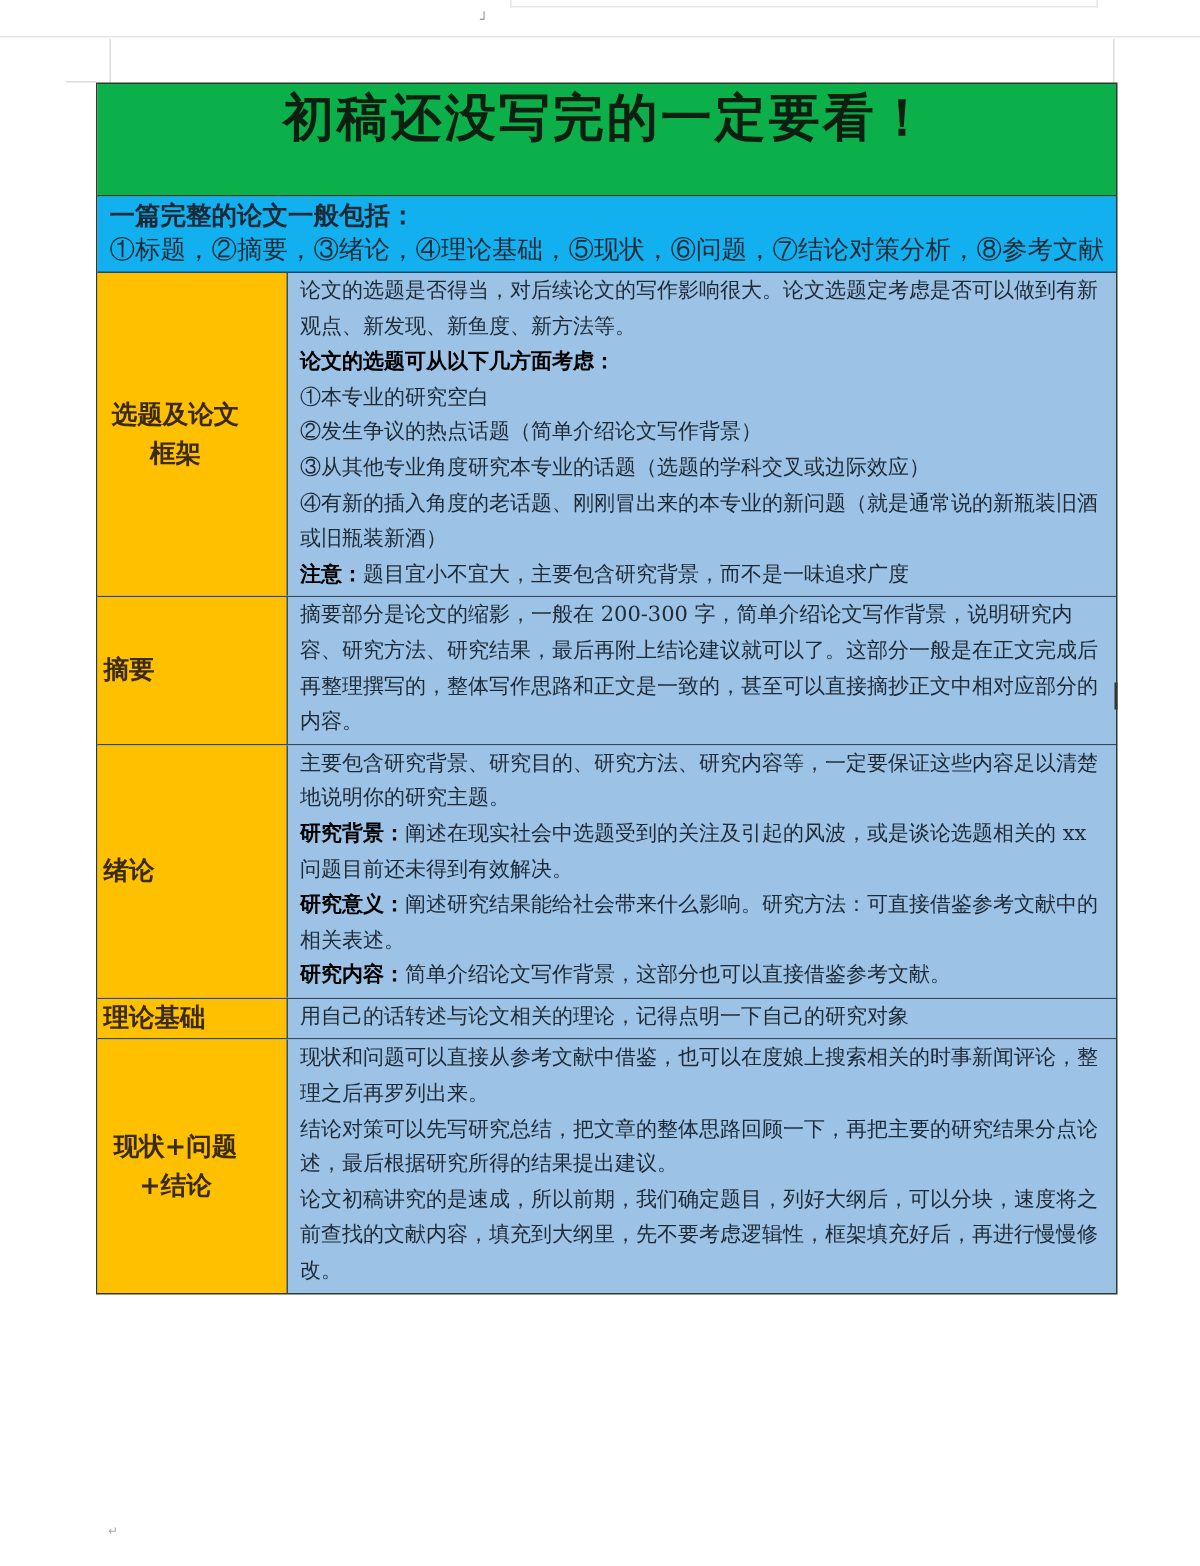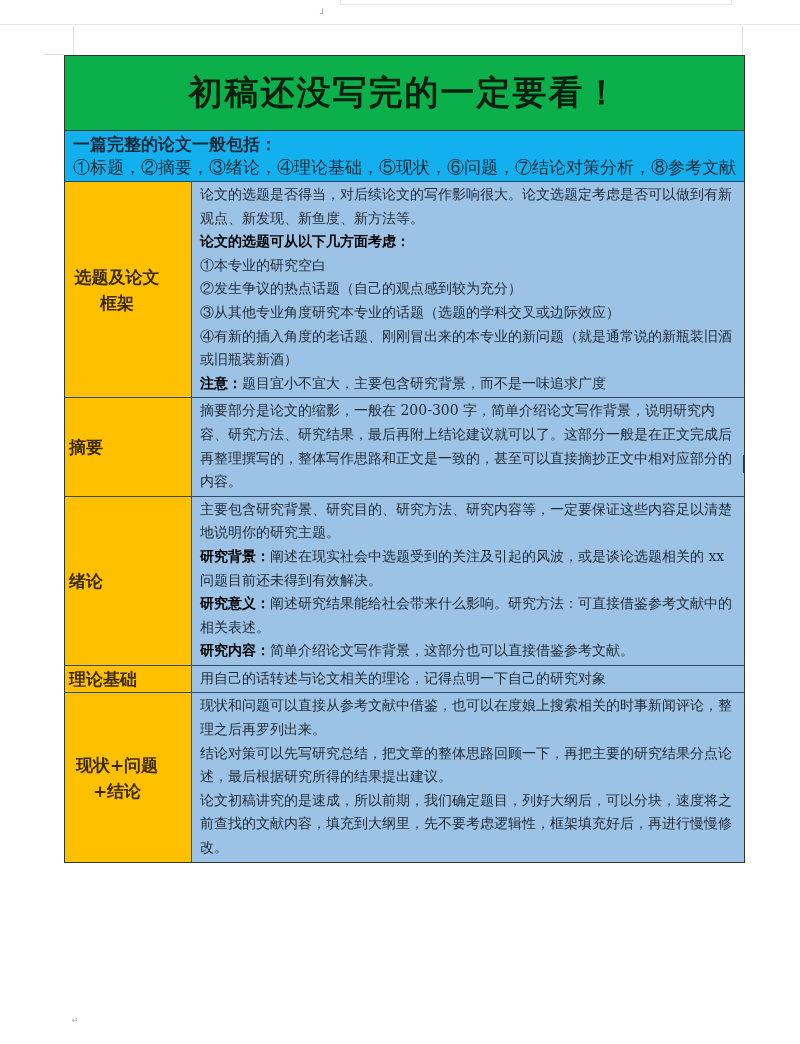--- a/index.html
+++ b/index.html
@@ -13,21 +13,21 @@
   .page-margin-v { position: absolute; left: 73px; top: 26px; width: 1px; height: 30px; background: #ddd; }
   .page-margin-h { position: absolute; left: 44px; top: 54px; width: 20px; height: 1px; background: #ddd; }
   .page-margin-r { position: absolute; left: 742px; top: 26px; width: 1px; height: 30px; background: #ddd; }
 
   .doc-table {
     position: absolute; left: 64px; top: 55px; width: 679px;
     border: 1px solid #2b3a2b; border-collapse: collapse;
   }
   .title-row {
     background: #0bb04a; height: 74px; border-bottom: 1px solid #1e3b2a;
-    display: flex; align-items: center; justify-content: center;
+    display: flex; align-items: flex-start; justify-content: center;
   }
   .title-row h1 {
     margin: 0; font-size: 34px; font-weight: bold; color: #0c1f10; letter-spacing: 2px;
     font-family: "DejaVu Serif", serif;
   }
   .overview-row {
     background: #12b0ef; border-bottom: 1px solid #1d4a6a;
     padding: 2px 6px 2px 8px; font-size: 17px; line-height: 23px; color: #1b2a36;
   }
   .overview-row .lead { font-weight: bold; }
@@ -68,21 +68,21 @@
   </div>
 
   <div class="row">
     <div class="label-cell">
       <span style="display:block;width:96px;">选题及论文框架</span>
     </div>
     <div class="content-cell">
       <p>论文的选题是否得当，对后续论文的写作影响很大。论文选题定考虑是否可以做到有新观点、新发现、新鱼度、新方法等。</p>
       <p><b>论文的选题可从以下几方面考虑：</b></p>
       <p>①本专业的研究空白</p>
-      <p>②发生争议的热点话题（自己的观点感到较为充分）</p>
+      <p>②发生争议的热点话题（简单介绍论文写作背景）</p>
       <p>③从其他专业角度研究本专业的话题（选题的学科交叉或边际效应）</p>
       <p>④有新的插入角度的老话题、刚刚冒出来的本专业的新问题（就是通常说的新瓶装旧酒或旧瓶装新酒）</p>
       <p><b>注意：</b><span>题目宜小不宜大，主要包含研究背景，而不是一味追求广度</span></p>
     </div>
   </div>
 
   <div class="row">
     <div class="label-cell">摘要</div>
     <div class="content-cell">
       <p>摘要部分是论文的缩影，一般在 200-300 字，简单介绍论文写作背景，说明研究内容、研究方法、研究结果，最后再附上结论建议就可以了。这部分一般是在正文完成后再整理撰写的，整体写作思路和正文是一致的，甚至可以直接摘抄正文中相对应部分的内容。</p>

